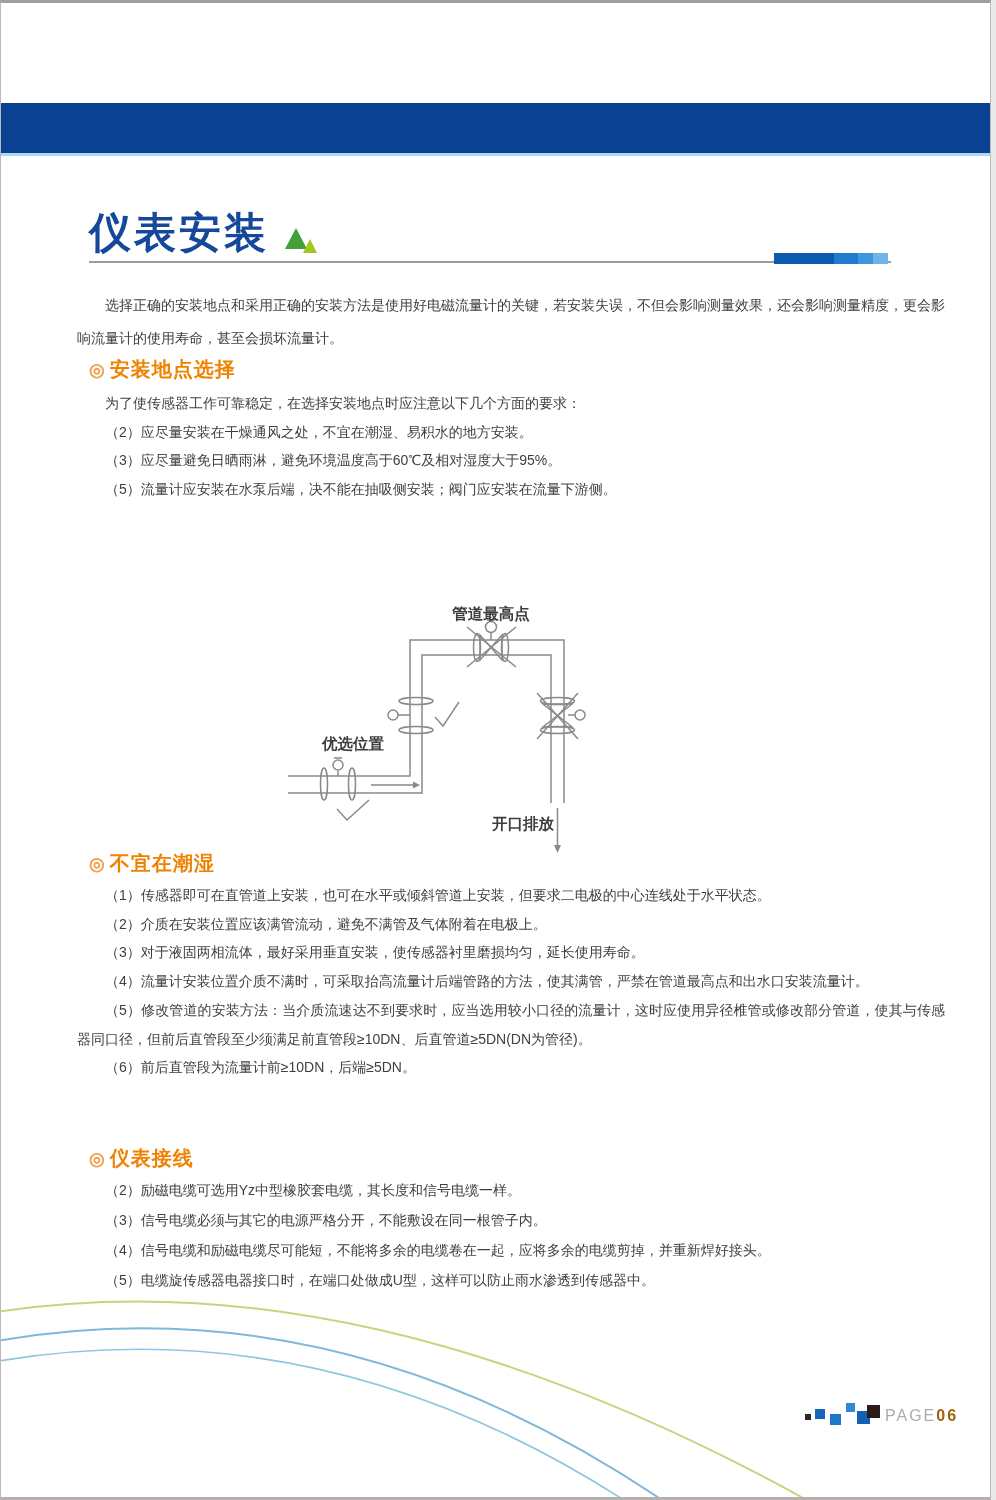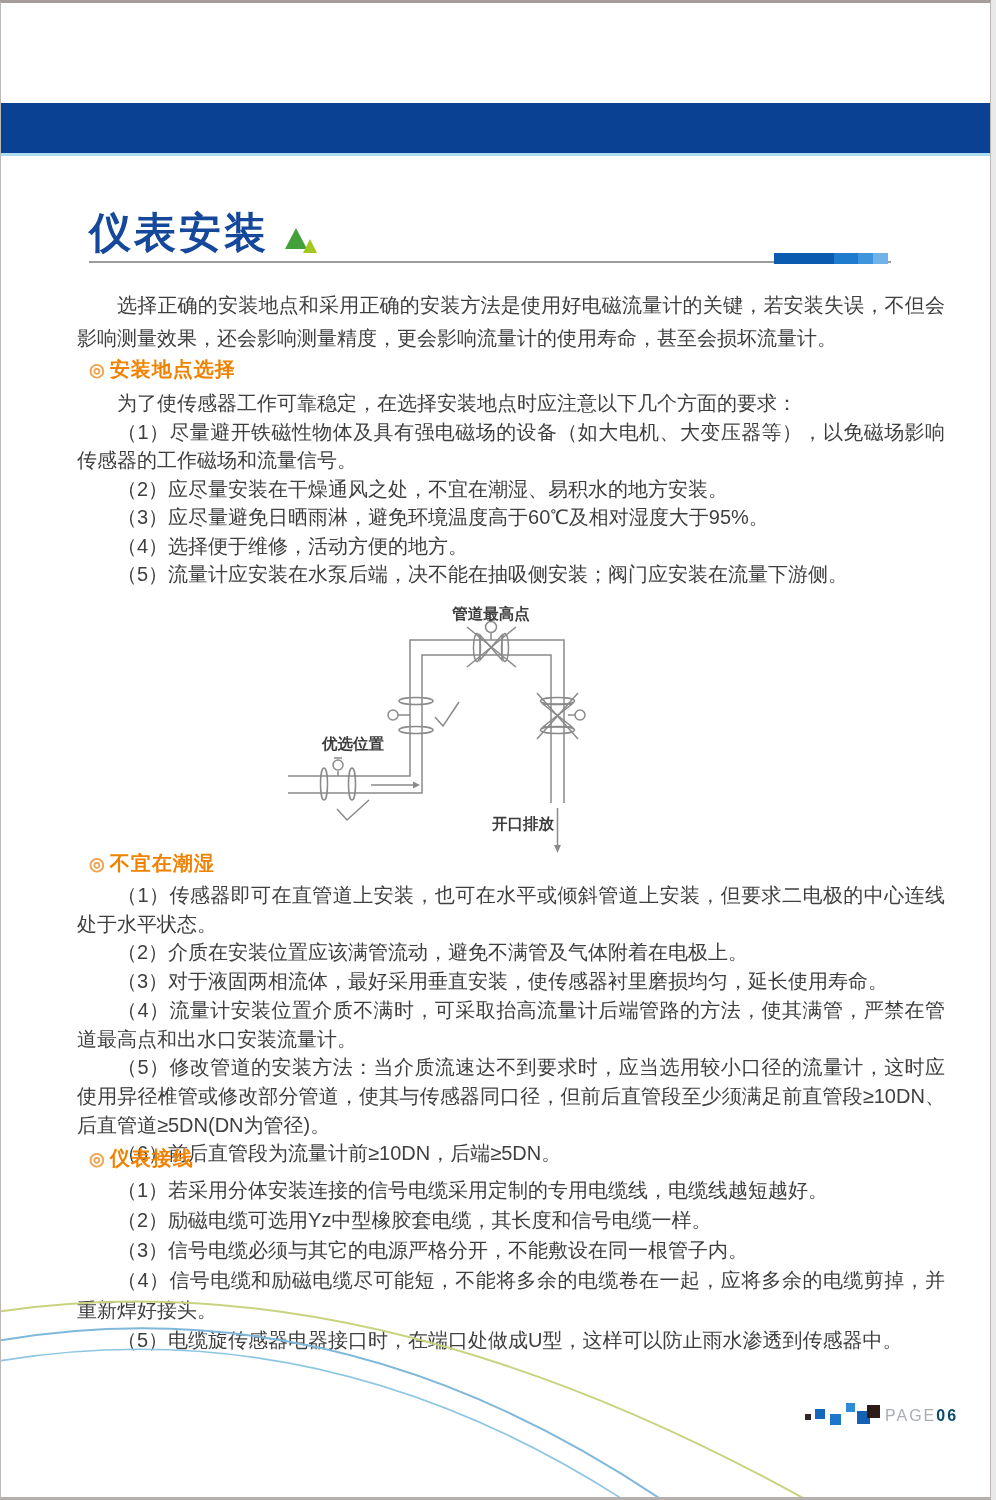--- a/index.html
+++ b/index.html
@@ -13,39 +13,39 @@
   .band{position:absolute;left:0;top:100px;width:100%;height:50px;background:#0a4192;border-bottom:3px solid #aadcf2;}
   
   .title-row{position:absolute;left:88px;top:206px;display:flex;align-items:flex-start;}
   .page-title{font-family:"Liberation Serif",serif;font-weight:bold;font-size:42px;line-height:48px;color:#15489a;letter-spacing:3px;}
   .title-tris{margin-left:14px;margin-top:16px;}
   
   .rule{position:absolute;left:88px;top:258px;width:802px;height:2px;background:#9c9c9c;}
   .rule-accent{position:absolute;top:250px;height:11px;}
   .seg{position:absolute;top:0;height:11px;}
   
-  .flowtext{position:absolute;left:76px;width:868px;font-size:20px;text-align:justify;}
+  .flowtext{position:absolute;left:76px;width:868px;font-size:14px;text-align:justify;}
   .flowtext p{margin:0;text-indent:2em;}
   .intro{top:286px;line-height:33px;}
   .sec-head{position:absolute;left:88px;display:flex;align-items:center;}
   .sec-marker{color:#f2a14e;font-size:18px;font-weight:bold;margin-right:5px;line-height:1;}
   .sec-title{color:#ef8200;font-size:20px;font-weight:bold;letter-spacing:1px;font-family:Liberation Serif, serif;}
   .sec-body1{top:386px;line-height:28.5px;}
   .sec-body2{top:878px;line-height:28.7px;}
   .sec-body3{top:1172px;line-height:30px;}
   
   .diagram{position:absolute;left:270px;top:594px;}
   
   .arcs{position:absolute;left:0;top:1260px;pointer-events:none;}
   
   .footer-squares{position:absolute;left:0;top:0;}
   .fsq{position:absolute;}
   .footer-page{position:absolute;left:884px;top:1404px;font-size:16px;letter-spacing:2px;}
   .footer-page .lbl{color:#a9adb3;}
-  .footer-page .num{color:#0c4a6e;font-weight:bold;}
+  .footer-page .num{color:#a16207;font-weight:bold;}
 </style>
 </head>
 <body>
 
 <div class="page">
 
   <div class="band"></div>
 
   <div class="title-row">
     <div class="page-title">仪表安装</div>
@@ -66,24 +66,22 @@
   <div class="flowtext intro">
     <p>选择正确的安装地点和采用正确的安装方法是使用好电磁流量计的关键，若安装失误，不但会影响测量效果，还会影响测量精度，更会影响流量计的使用寿命，甚至会损坏流量计。</p>
   </div>
 
   <div class="sec-head" style="top:353px;">
     <span class="sec-marker">◎</span>
     <span class="sec-title">安装地点选择</span>
   </div>
   <div class="flowtext sec-body1">
     <p>为了使传感器工作可靠稳定，在选择安装地点时应注意以下几个方面的要求：</p>
-    <p>（1）尽量避开铁磁性物体及具有强电磁场的设备（如大电机、大变压器等），以免磁场影响传感器的工作磁场和流量信号。</p>
     <p>（2）应尽量安装在干燥通风之处，不宜在潮湿、易积水的地方安装。</p>
     <p>（3）应尽量避免日晒雨淋，避免环境温度高于60℃及相对湿度大于95%。</p>
-    <p>（4）选择便于维修，活动方便的地方。</p>
     <p>（5）流量计应安装在水泵后端，决不能在抽吸侧安装；阀门应安装在流量下游侧。</p>
   </div>
 
   <svg class="diagram" width="340" height="268" viewBox="0 0 340 268">
     <g stroke="#8a8a8a" stroke-width="1.5" fill="none">
 
       <path d="M 17 179 L 139 179 L 139 43 L 293 43 L 293 206"></path>
       <path d="M 17 196 L 151 196 L 151 58 L 280 58 L 280 206"></path>
 
       <line x1="100" y1="188" x2="142" y2="188"></line>
@@ -144,21 +142,20 @@
     <p>（4）流量计安装位置介质不满时，可采取抬高流量计后端管路的方法，使其满管，严禁在管道最高点和出水口安装流量计。</p>
     <p>（5）修改管道的安装方法：当介质流速达不到要求时，应当选用较小口径的流量计，这时应使用异径椎管或修改部分管道，使其与传感器同口径，但前后直管段至少须满足前直管段≥10DN、后直管道≥5DN(DN为管径)。</p>
     <p>（6）前后直管段为流量计前≥10DN，后端≥5DN。</p>
   </div>
 
   <div class="sec-head" style="top:1142px;">
     <span class="sec-marker">◎</span>
     <span class="sec-title">仪表接线</span>
   </div>
   <div class="flowtext sec-body3">
-    <p>（1）若采用分体安装连接的信号电缆采用定制的专用电缆线，电缆线越短越好。</p>
     <p>（2）励磁电缆可选用Yz中型橡胶套电缆，其长度和信号电缆一样。</p>
     <p>（3）信号电缆必须与其它的电源严格分开，不能敷设在同一根管子内。</p>
     <p>（4）信号电缆和励磁电缆尽可能短，不能将多余的电缆卷在一起，应将多余的电缆剪掉，并重新焊好接头。</p>
     <p>（5）电缆旋传感器电器接口时，在端口处做成U型，这样可以防止雨水渗透到传感器中。</p>
   </div>
 
   <svg class="arcs" width="996" height="240" viewBox="0 1260 996 240">
     <path d="M -40 1315 Q 350 1240 820 1505" fill="none" stroke="#c9d37f" stroke-width="2"></path>
     <path d="M -40 1345 Q 330 1265 680 1510" fill="none" stroke="#7fb8da" stroke-width="2"></path>
     <path d="M -40 1365 Q 320 1290 650 1515" fill="none" stroke="#8ec6e2" stroke-width="1.6"></path>

